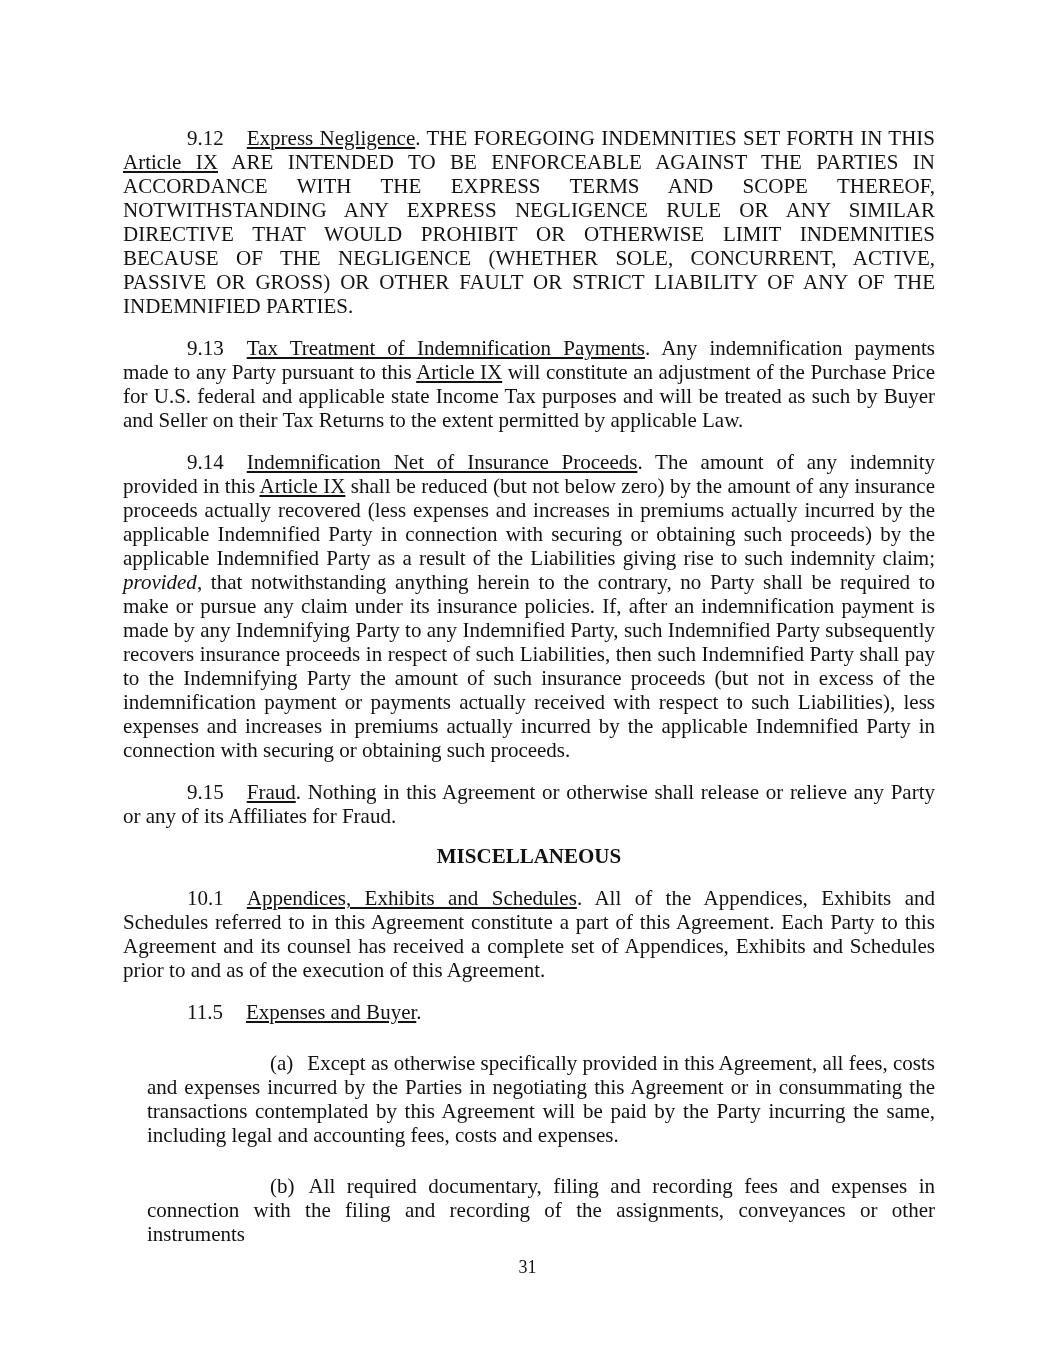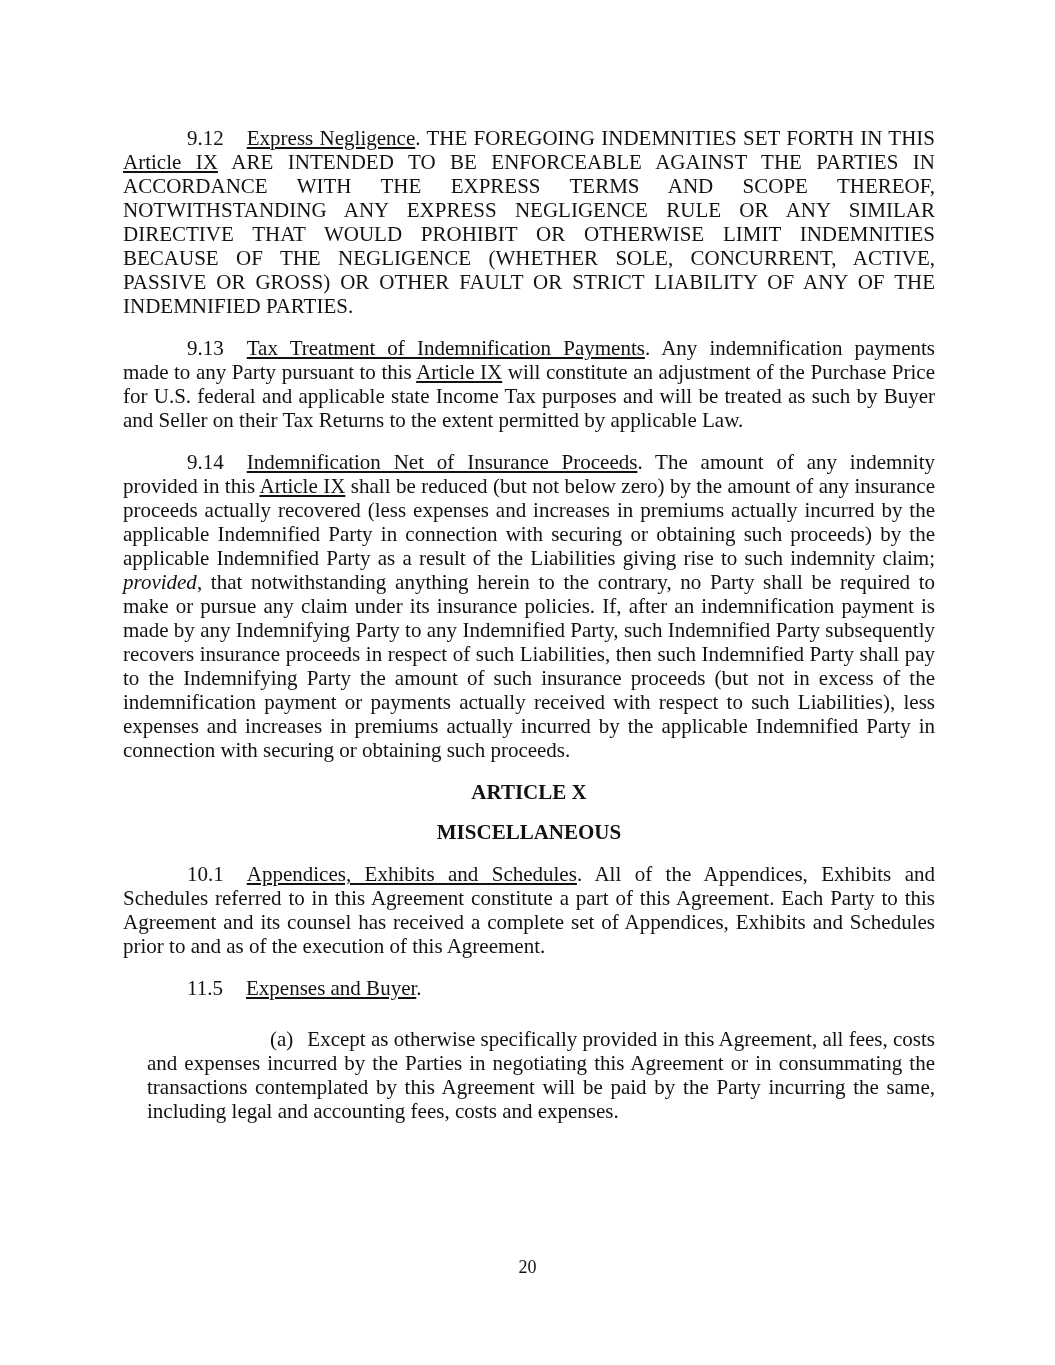--- a/index.html
+++ b/index.html
@@ -55,20 +55,21 @@
   }
 </style>
 </head>
 <body>
 
 <div class="page">
   <div class="content">
       <p class="para indent-first"><span>9.12</span><span class="tab"></span><span class="u">Express Negligence</span><span>. THE FOREGOING INDEMNITIES SET FORTH IN THIS </span><span class="u">Article IX</span><span> ARE INTENDED TO BE ENFORCEABLE AGAINST THE PARTIES IN ACCORDANCE WITH THE EXPRESS TERMS AND SCOPE THEREOF, NOTWITHSTANDING ANY EXPRESS NEGLIGENCE RULE OR ANY SIMILAR DIRECTIVE THAT WOULD PROHIBIT OR OTHERWISE LIMIT INDEMNITIES BECAUSE OF THE NEGLIGENCE (WHETHER SOLE, CONCURRENT, ACTIVE, PASSIVE OR GROSS) OR OTHER FAULT OR STRICT LIABILITY OF ANY OF THE INDEMNIFIED PARTIES.</span></p>
       <p class="para indent-first"><span>9.13</span><span class="tab"></span><span class="u">Tax Treatment of Indemnification Payments</span><span>. Any indemnification payments made to any Party pursuant to this </span><span class="u">Article IX</span><span> will constitute an adjustment of the Purchase Price for U.S. federal and applicable state Income Tax purposes and will be treated as such by Buyer and Seller on their Tax Returns to the extent permitted by applicable Law.</span></p>
       <p class="para indent-first"><span>9.14</span><span class="tab"></span><span class="u">Indemnification Net of Insurance Proceeds</span><span>. The amount of any indemnity provided in this </span><span class="u">Article IX</span><span> shall be reduced (but not below zero) by the amount of any insurance proceeds actually recovered (less expenses and increases in premiums actually incurred by the applicable Indemnified Party in connection with securing or obtaining such proceeds) by the applicable Indemnified Party as a result of the Liabilities giving rise to such indemnity claim; </span><span class="i">provided</span><span>, that notwithstanding anything herein to the contrary, no Party shall be required to make or pursue any claim under its insurance policies. If, after an indemnification payment is made by any Indemnifying Party to any Indemnified Party, such Indemnified Party subsequently recovers insurance proceeds in respect of such Liabilities, then such Indemnified Party shall pay to the Indemnifying Party the amount of such insurance proceeds (but not in excess of the indemnification payment or payments actually received with respect to such Liabilities), less expenses and increases in premiums actually incurred by the applicable Indemnified Party in connection with securing or obtaining such proceeds.</span></p>
-      <p class="para heading-center"><span>ARTICLE X</span></p>
+      <p class="para indent-first"><span>9.15</span><span class="tab"></span><span class="u">Fraud</span><span>. Nothing in this Agreement or otherwise shall release or relieve any Party or any of its Affiliates for Fraud.</span></p>
       <p class="para heading-center tight"><span>MISCELLANEOUS</span></p>
       <p class="para indent-first"><span>10.1</span><span class="tab"></span><span class="u">Appendices, Exhibits and Schedules</span><span>. All of the Appendices, Exhibits and Schedules referred to in this Agreement constitute a part of this Agreement. Each Party to this Agreement and its counsel has received a complete set of Appendices, Exhibits and Schedules prior to and as of the execution of this Agreement.</span></p>
       <p class="para indent-first"><span>11.5</span><span class="tab"></span><span class="u">Expenses and Buyer</span><span>.</span></p>
       <p class="para sub"><span>(a)</span><span class="tab-sm"></span><span>Except as otherwise specifically provided in this Agreement, all fees, costs and expenses incurred by the Parties in negotiating this Agreement or in consummating the transactions contemplated by this Agreement will be paid by the Party incurring the same, including legal and accounting fees, costs and expenses.</span></p>
+      <p class="para sub"><span>(b)</span><span class="tab-sm"></span><span>All required documentary, filing and recording fees and expenses in connection with the filing and recording of the assignments, conveyances or other instruments</span></p>
     </div>
-  <div class="page-number">20</div>
+  <div class="page-number">31</div>
 </div>
 
 </body></html>

